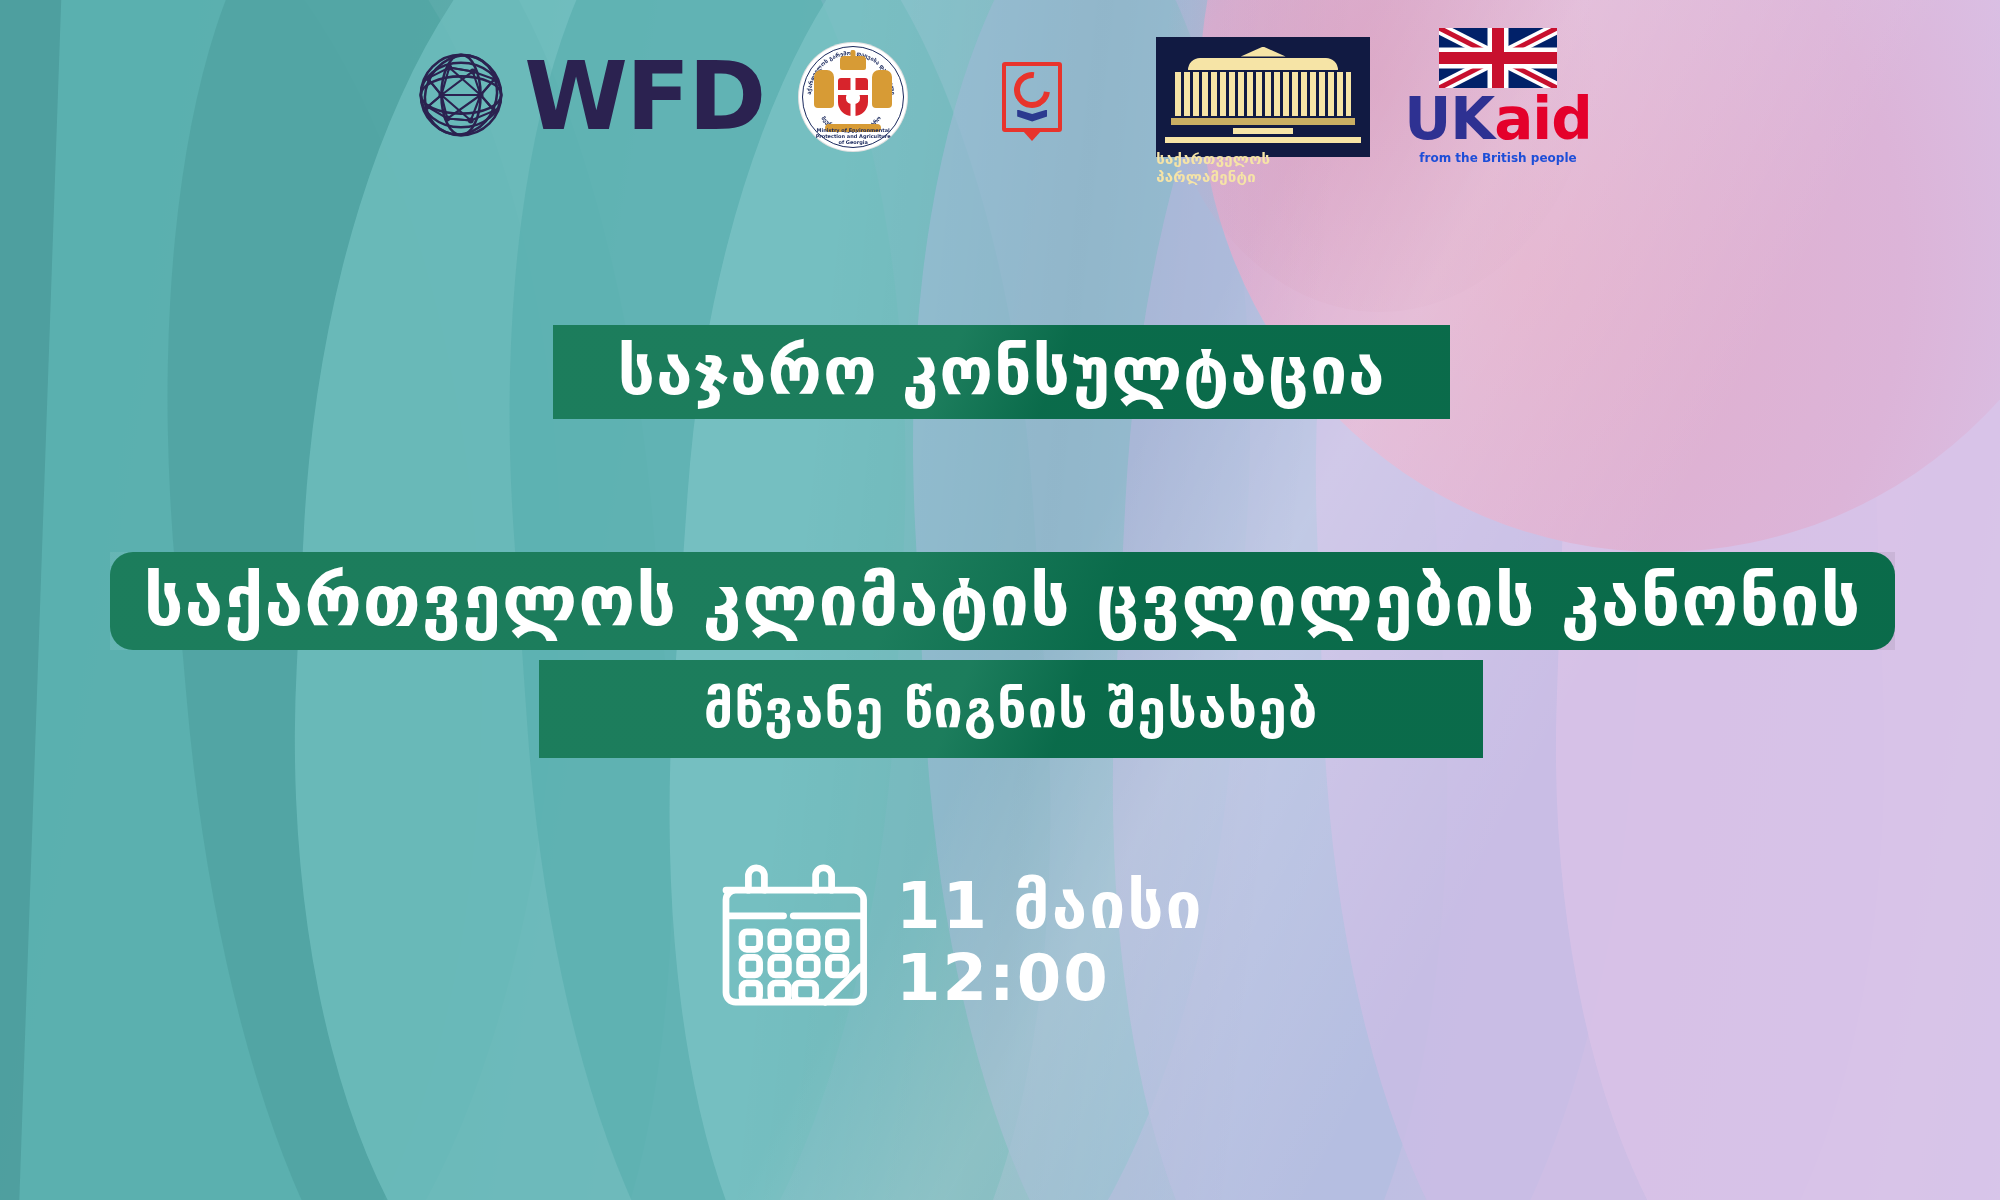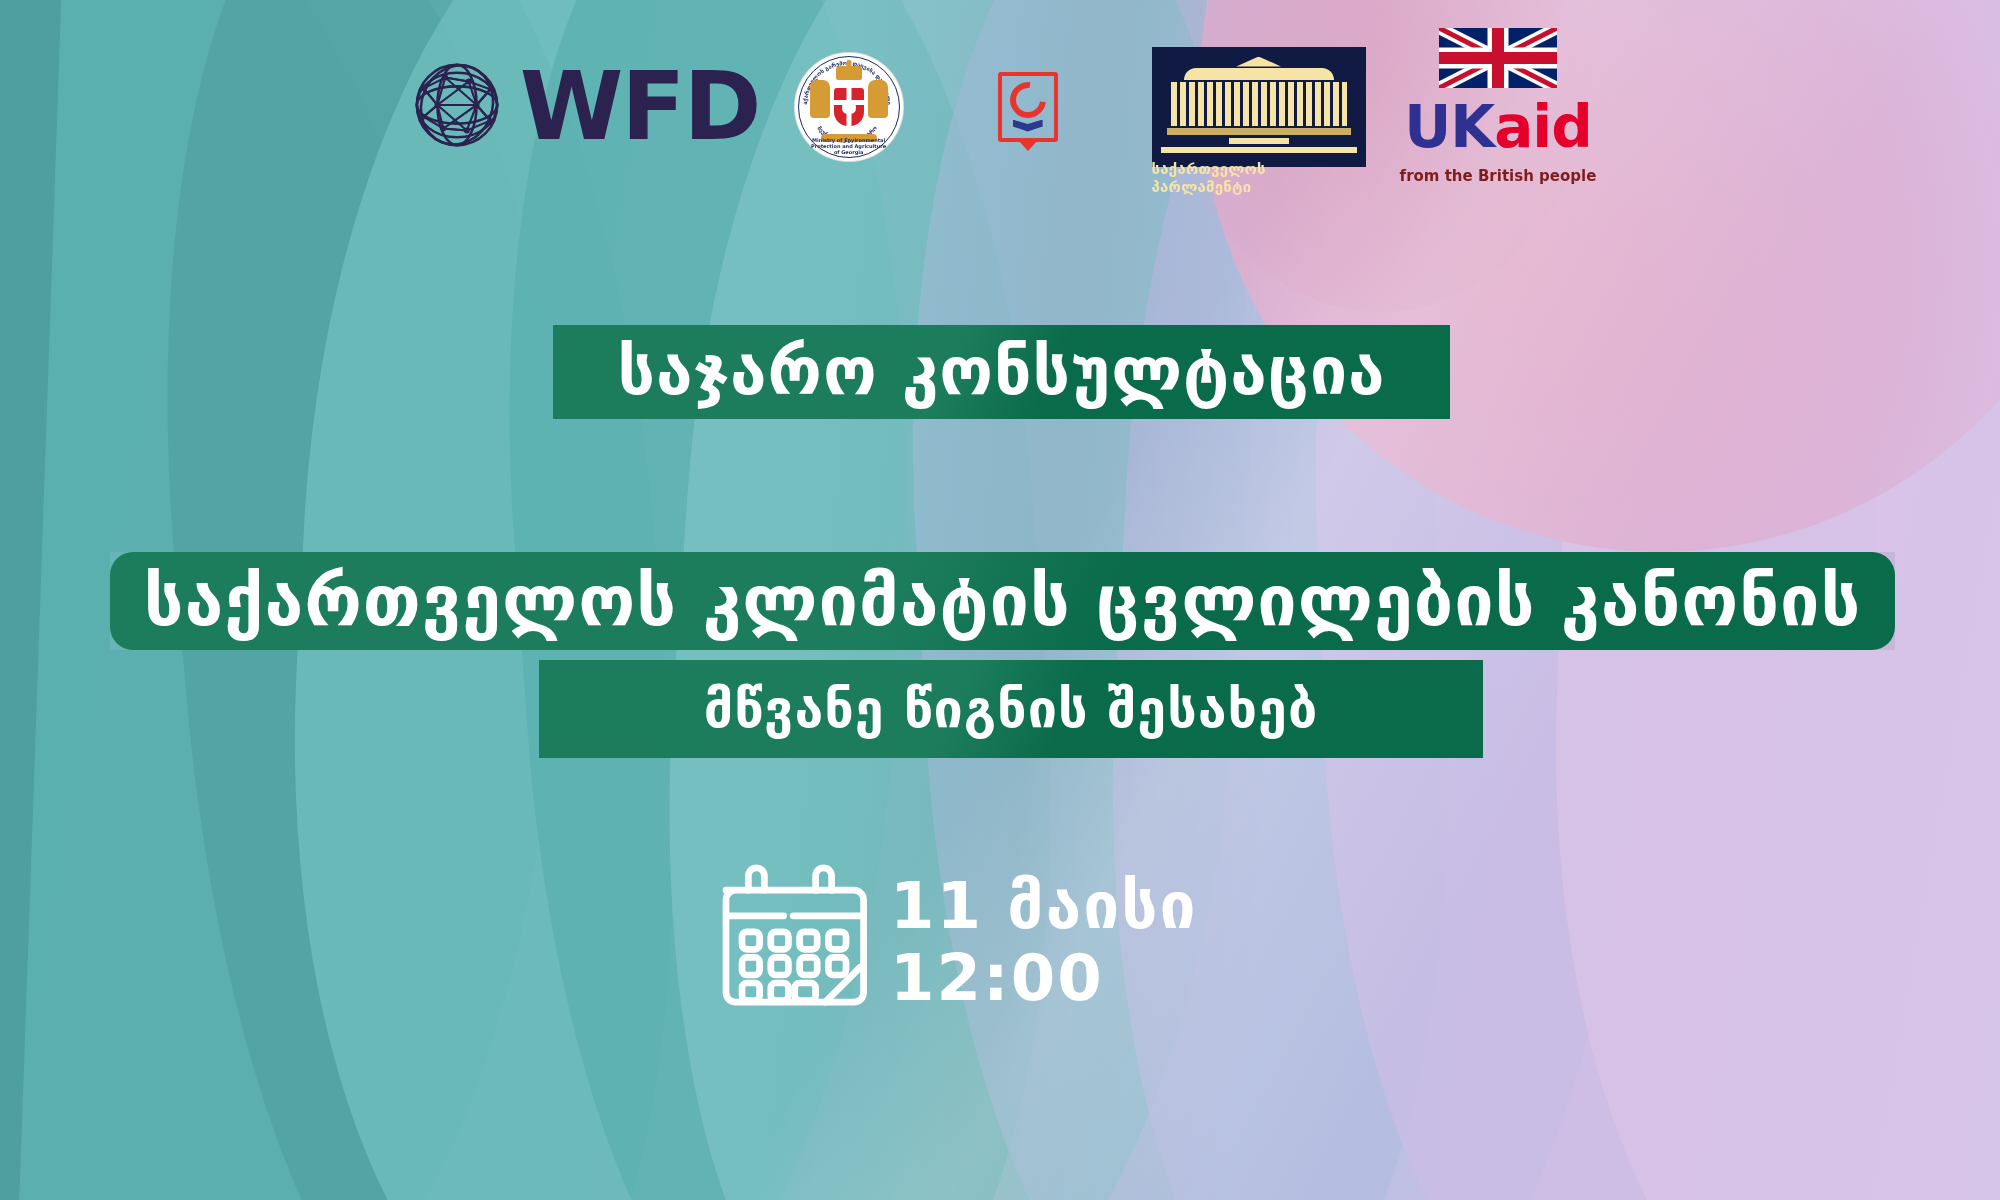--- a/index.html
+++ b/index.html
@@ -154,35 +154,35 @@
     margin-top:2px;}
   .parl-step{width:184px;height:7px;background:#c9ae63;margin-top:2px;}
   .parl-step2{width:64px;height:10px;background:#f6e4a6;margin-top:1px;
     border:2px solid #111a42;box-sizing:border-box;}
   .parl-base{width:196px;height:6px;background:#f6e4a6;margin-top:1px;}
   .parl-label{
     margin-top:7px;font-size:15px;color:#f6e4a6;font-weight:bold;letter-spacing:.2px;
   }
 
   
-  .ukaid{flex-direction:column;align-items:center;gap:8px;}
+  .ukaid{flex-direction:column;align-items:center;}
   .flag{
     width:118px;height:60px;position:relative;overflow:hidden;background:#012169;
   }
   .flag .dw{position:absolute;left:50%;top:50%;width:150%;height:12px;background:#fff;
     transform-origin:center;}
   .flag .dr{position:absolute;left:50%;top:50%;width:150%;height:5px;background:#C8102E;
     transform-origin:center;}
   .flag .cw-v{position:absolute;left:50%;top:0;width:21px;height:100%;background:#fff;transform:translateX(-50%);}
   .flag .cw-h{position:absolute;top:50%;left:0;height:21px;width:100%;background:#fff;transform:translateY(-50%);}
   .flag .cr-v{position:absolute;left:50%;top:0;width:12px;height:100%;background:#C8102E;transform:translateX(-50%);}
   .flag .cr-h{position:absolute;top:50%;left:0;height:12px;width:100%;background:#C8102E;transform:translateY(-50%);}
   .ukaid-word{font-size:58px;font-weight:bold;line-height:1;margin-top:2px;letter-spacing:-1px;}
   .uk-uk{color:#2e3192;} .uk-aid{color:#e4002b;}
-  .ukaid-sub{font-size:15px;color:#7f1d1d;margin-top:3px;font-weight:bold;}
+  .ukaid-sub{font-size:12px;color:#1d4ed8;margin-top:3px;font-weight:bold;}
 
   
   .banner{
     position:absolute;z-index:5;
     background:#0b7350;
     color:#ffffff;
     font-weight:bold;
     letter-spacing:1px;
     text-align:center;
     box-sizing:border-box;
@@ -202,21 +202,21 @@
     font-size:70px;line-height:98px;border-radius:23px;
   }
   #banner-sub2{
     left:539px;top:660px;width:944px;height:98px;
     font-size:52px;line-height:98px;
   }
 
   
   .datewrap{
     position:absolute;left:710px;top:858px;z-index:5;
-    display:flex;align-items:center;gap:20px;
+    display:flex;align-items:center;gap:26px;
   }
   .cal-icon{width:160px;height:170px;display:block;}
   .datetext{
     color:#ffffff;font-weight:bold;
     font-size:64px;line-height:1.12;letter-spacing:2px;
   }
   .datetext div{white-space:nowrap;}
 </style>
 </head>
 <body>

